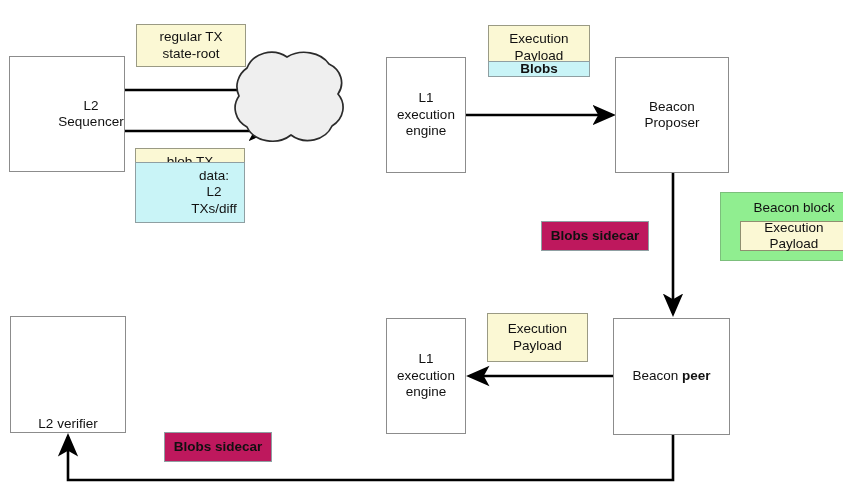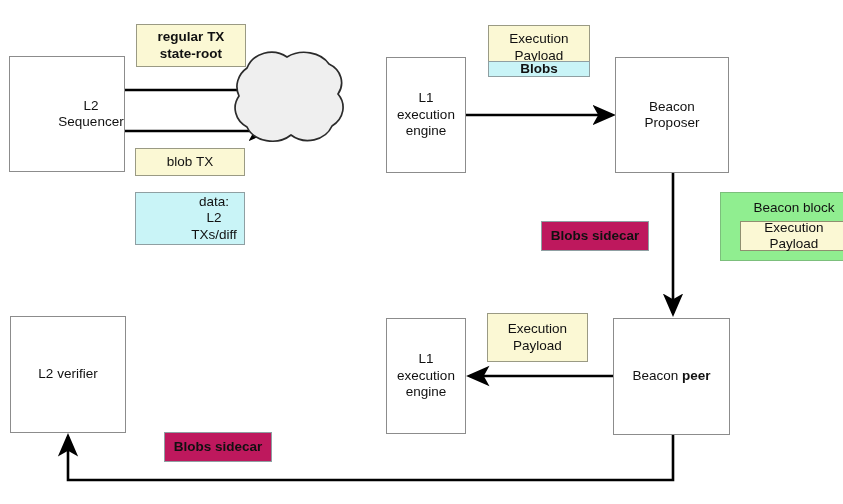--- a/index.html
+++ b/index.html
@@ -146,30 +146,30 @@
                a27,22 0 0 1 -44,-8
                a24,22 0 0 1 -8,-31
                a24,23 0 0 1 8,-28 Z" transform="translate(-36,-4)" fill="#efefef" stroke="#2b2b2b" stroke-width="1.7"></path>
     </g>
   </svg>
 
   <div class="node plain-box" style="left:9px; top:56px; width:116px; height:116px;padding-left:48px;">
     <span class="lbl2">L2 Sequencer</span>
   </div>
 
-  <div class="node yellow" style="left:136px; top:24px; width:110px; height:43px;font-weight:bold;">
+  <div class="node yellow" style="left:136px; top:24px; width:110px; height:43px;">
     <span class="lbl2">regular TX
 state-root</span>
   </div>
 
   <div class="stack" style="left:135px; top:148px; width:110px; height:88px;">
     <div class="seg seg-yellow" style="top:0; height:28px;">
       <span class="lbl2">blob TX</span>
     </div>
-    <div class="seg seg-cyan" style="top:44px; height:53px;padding-left:48px;">
+    <div class="seg seg-cyan" style="top:14px; height:61px;padding-left:48px;">
       <span class="lbl2">data:
 L2 TXs/diff</span>
     </div>
   </div>
 
 
   <div class="node plain-box" style="left:386px; top:57px; width:80px; height:116px;">
     <span class="lbl2">L1
 execution
 engine</span>
@@ -195,21 +195,21 @@
   </div>
 
   <div class="node green-outer" style="left:695px; top:192px; width:148px; height:69px;margin-left:25px;">
     <div class="gtitle">Beacon block</div>
     <div class="ginner">
       <span class="lbl2">Execution
 Payload</span>
     </div>
   </div>
 
-  <div class="node plain-box" style="left:10px; top:316px; width:116px; height:117px;">
+  <div class="node plain-box" style="left:10px; top:316px; width:116px; height:117px;align-items:flex-end;">
     <span class="lbl2">L2 verifier</span>
   </div>
 
   <div class="node plain-box" style="left:386px; top:318px; width:80px; height:116px;">
     <span class="lbl2">L1
 execution
 engine</span>
   </div>
 
   <div class="node yellow" style="left:487px; top:313px; width:101px; height:49px;">

